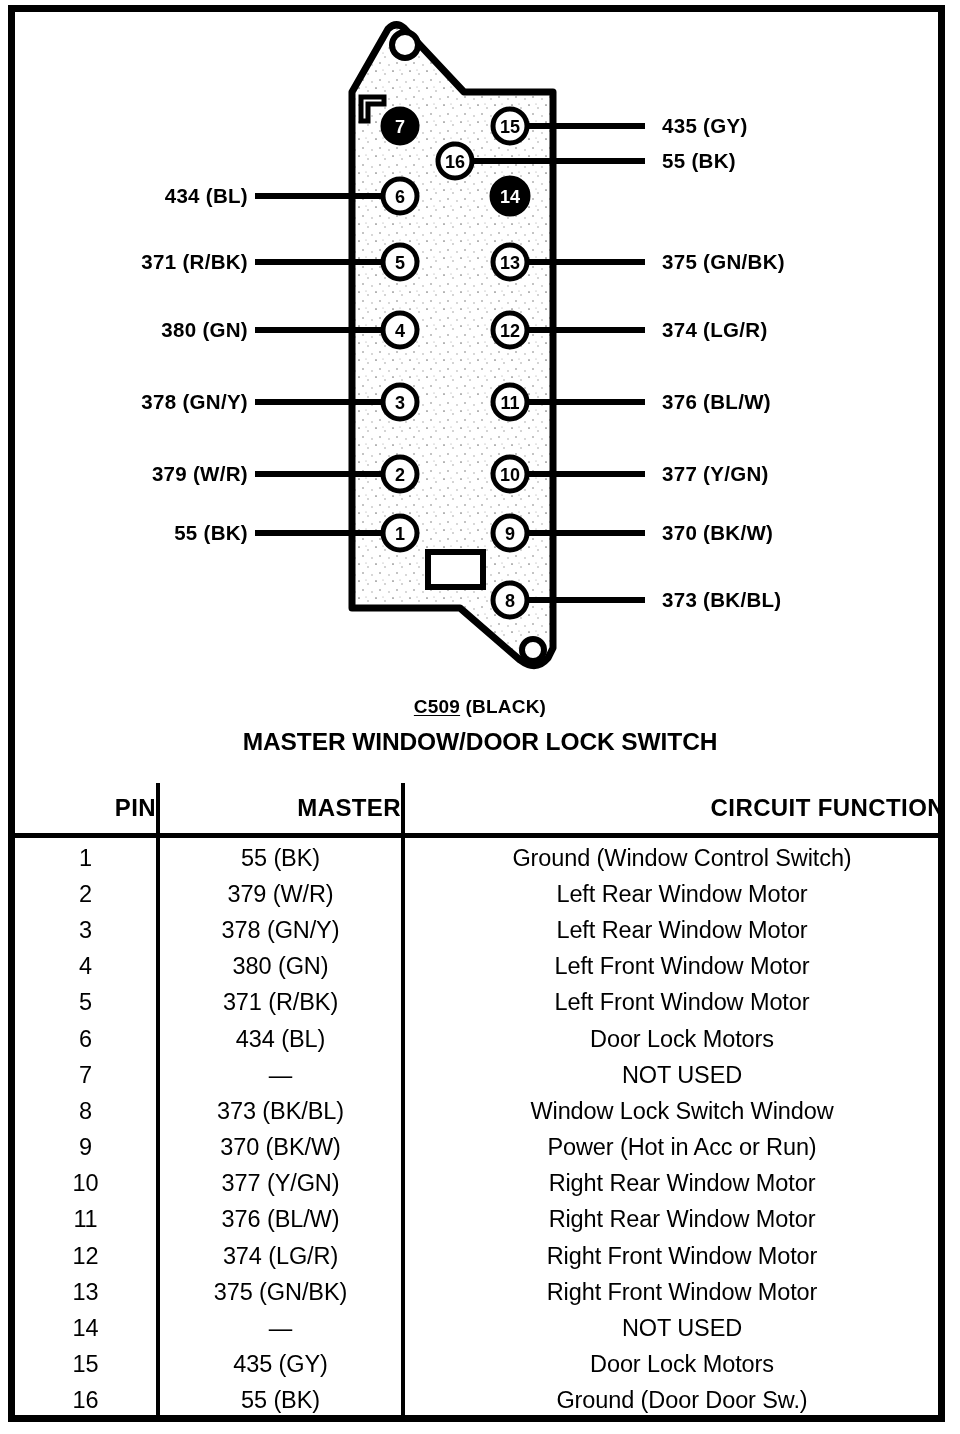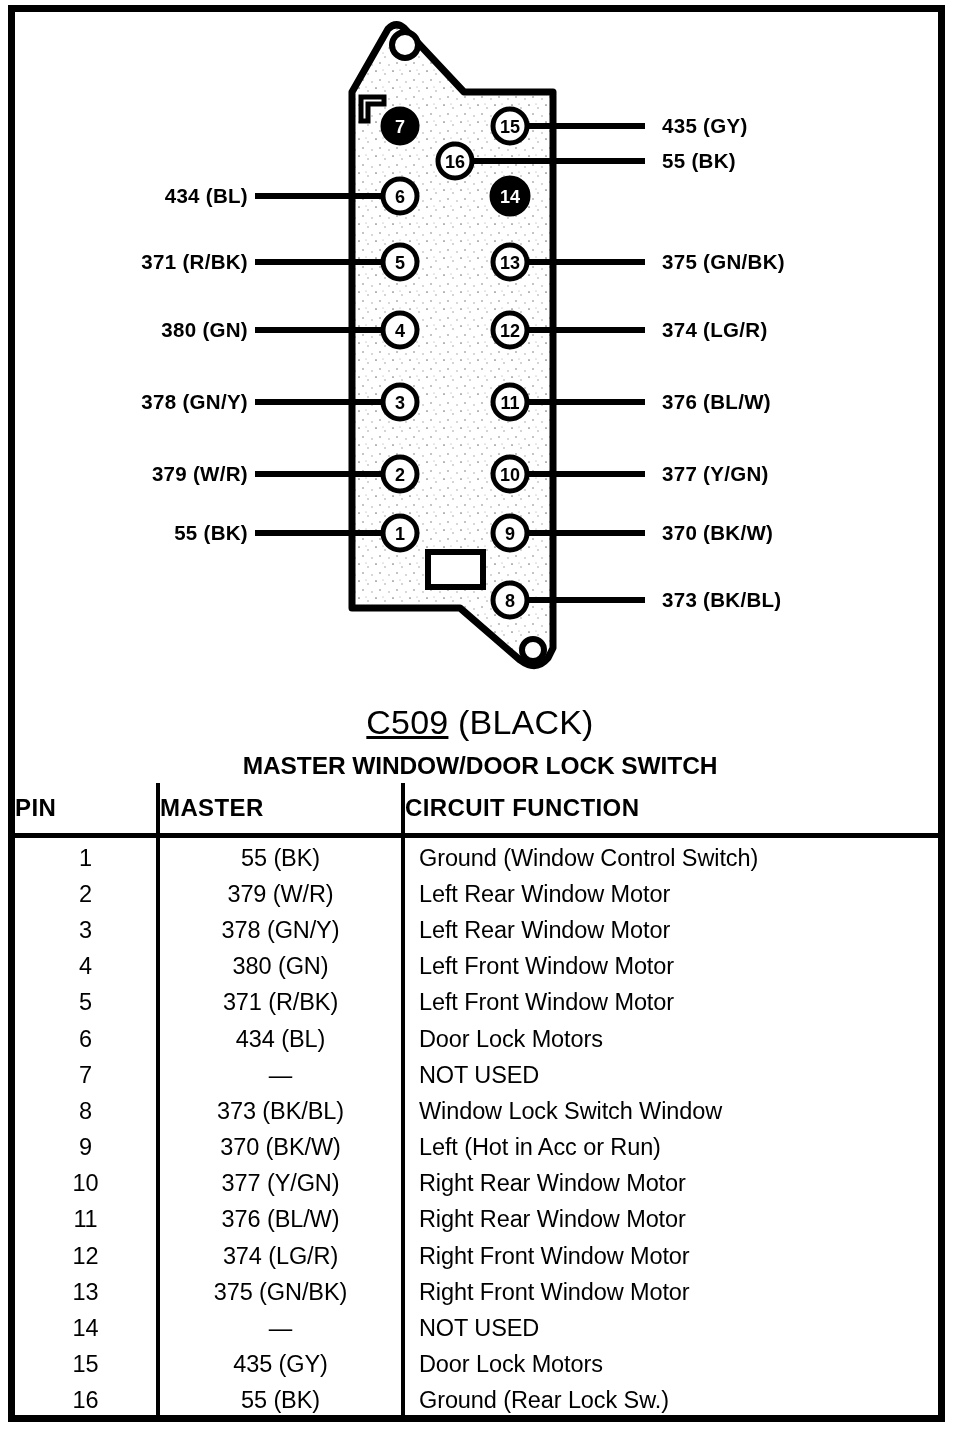--- a/index.html
+++ b/index.html
@@ -54,24 +54,24 @@
 
   
   #title-block {
     position: absolute;
     left: 15px;
     top: 694px;
     width: 930px;
     text-align: center;
   }
   #conn-title {
-    font-size: 34px;
-    font-weight: normal;
+    font-size: 19px;
+    font-weight: bold;
     letter-spacing: 0.2px;
-    margin: 8px;
+    margin: 2px;
     line-height: 1.18;
   }
   #conn-title .ul { text-decoration: underline; text-underline-offset: 2px; }
   #conn-subtitle {
     font-size: 24.5px;
     font-weight: bold;
     letter-spacing: -0.1px;
     margin: 11px 0 0 0;
     line-height: 1.1;
     text-align: center;
@@ -88,40 +88,40 @@
   }
   #pintable col.c-pin  { width: 143px; }
   #pintable col.c-cir  { width: 245px; }
   #pintable col.c-fun  { width: 542px; }
 
   #pintable th {
     font-size: 24px;
     font-weight: bold;
     letter-spacing: 0.4px;
     height: 50px;
-    text-align: left;
+    text-align: right;
     vertical-align: middle;
     border-right: 4px solid #000;
     border-bottom: 5px solid #000;
     padding: 0;
   }
   #pintable th:last-child { border-right: none; }
 
   #pintable td {
     font-size: 23.5px;
     height: 36.2px;
     padding: 0;
     vertical-align: middle;
     border-right: 4px solid #000;
     letter-spacing: -0.1px;
   }
   #pintable td:last-child { border-right: none; }
   #pintable td.pin { text-align: center; }
   #pintable td.cir { text-align: center; }
-  #pintable td.fun { text-align: left; padding-left: 14px; }
+  #pintable td.fun { text-align: center; padding-left: 14px; }
   #pintable tbody tr:first-child td { padding-top: 2px; }
 </style>
 </head>
 <body>
 
 <div id="page">
 
   <div id="frame"></div>
 
   <div id="diagram">
@@ -334,21 +334,21 @@
         <td class="fun">NOT USED</td>
       </tr>
       <tr>
         <td class="pin">8</td>
         <td class="cir">373 (BK/BL)</td>
         <td class="fun">Window Lock Switch Window</td>
       </tr>
       <tr>
         <td class="pin">9</td>
         <td class="cir">370 (BK/W)</td>
-        <td class="fun">Left (Hot in Acc or Run)</td>
+        <td class="fun">Power (Hot in Acc or Run)</td>
       </tr>
       <tr>
         <td class="pin">10</td>
         <td class="cir">377 (Y/GN)</td>
         <td class="fun">Right Rear Window Motor</td>
       </tr>
       <tr>
         <td class="pin">11</td>
         <td class="cir">376 (BL/W)</td>
         <td class="fun">Right Rear Window Motor</td>
@@ -369,18 +369,18 @@
         <td class="fun">NOT USED</td>
       </tr>
       <tr>
         <td class="pin">15</td>
         <td class="cir">435 (GY)</td>
         <td class="fun">Door Lock Motors</td>
       </tr>
       <tr>
         <td class="pin">16</td>
         <td class="cir">55 (BK)</td>
-        <td class="fun">Ground (Rear Lock Sw.)</td>
+        <td class="fun">Ground (Door Door Sw.)</td>
       </tr>
     </tbody>
   </table>
 
 </div>
 
 </body></html>

